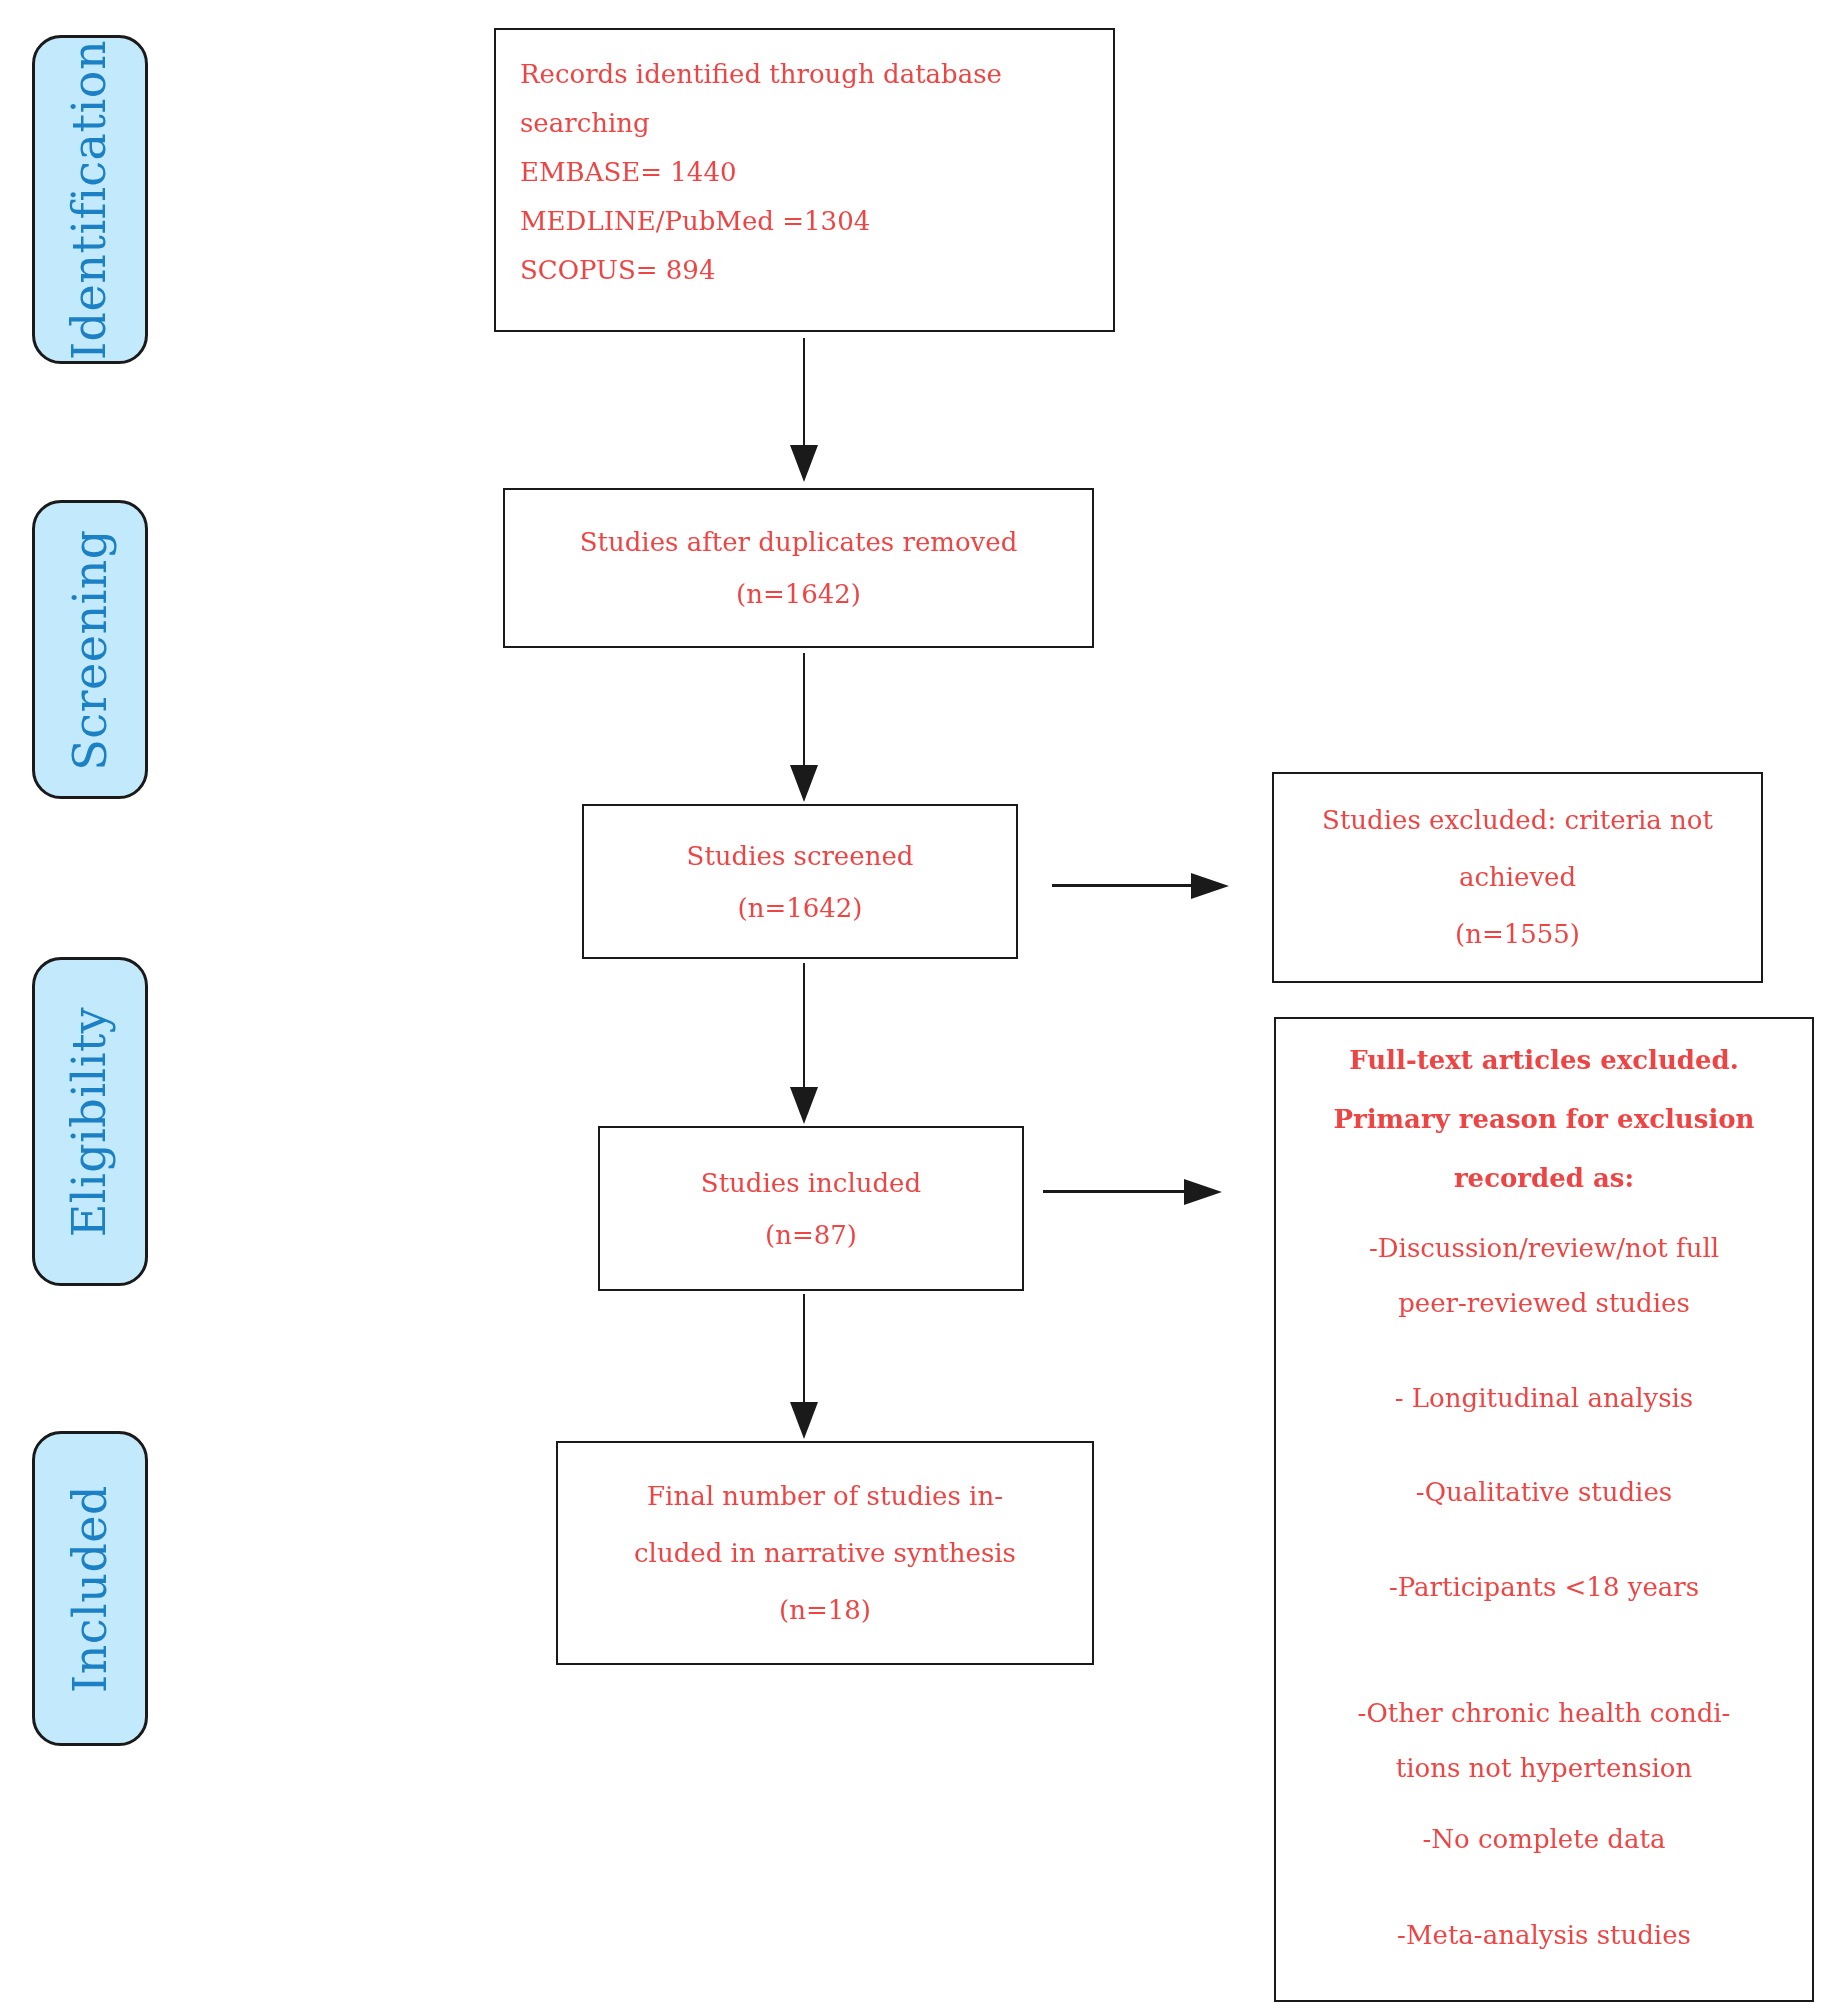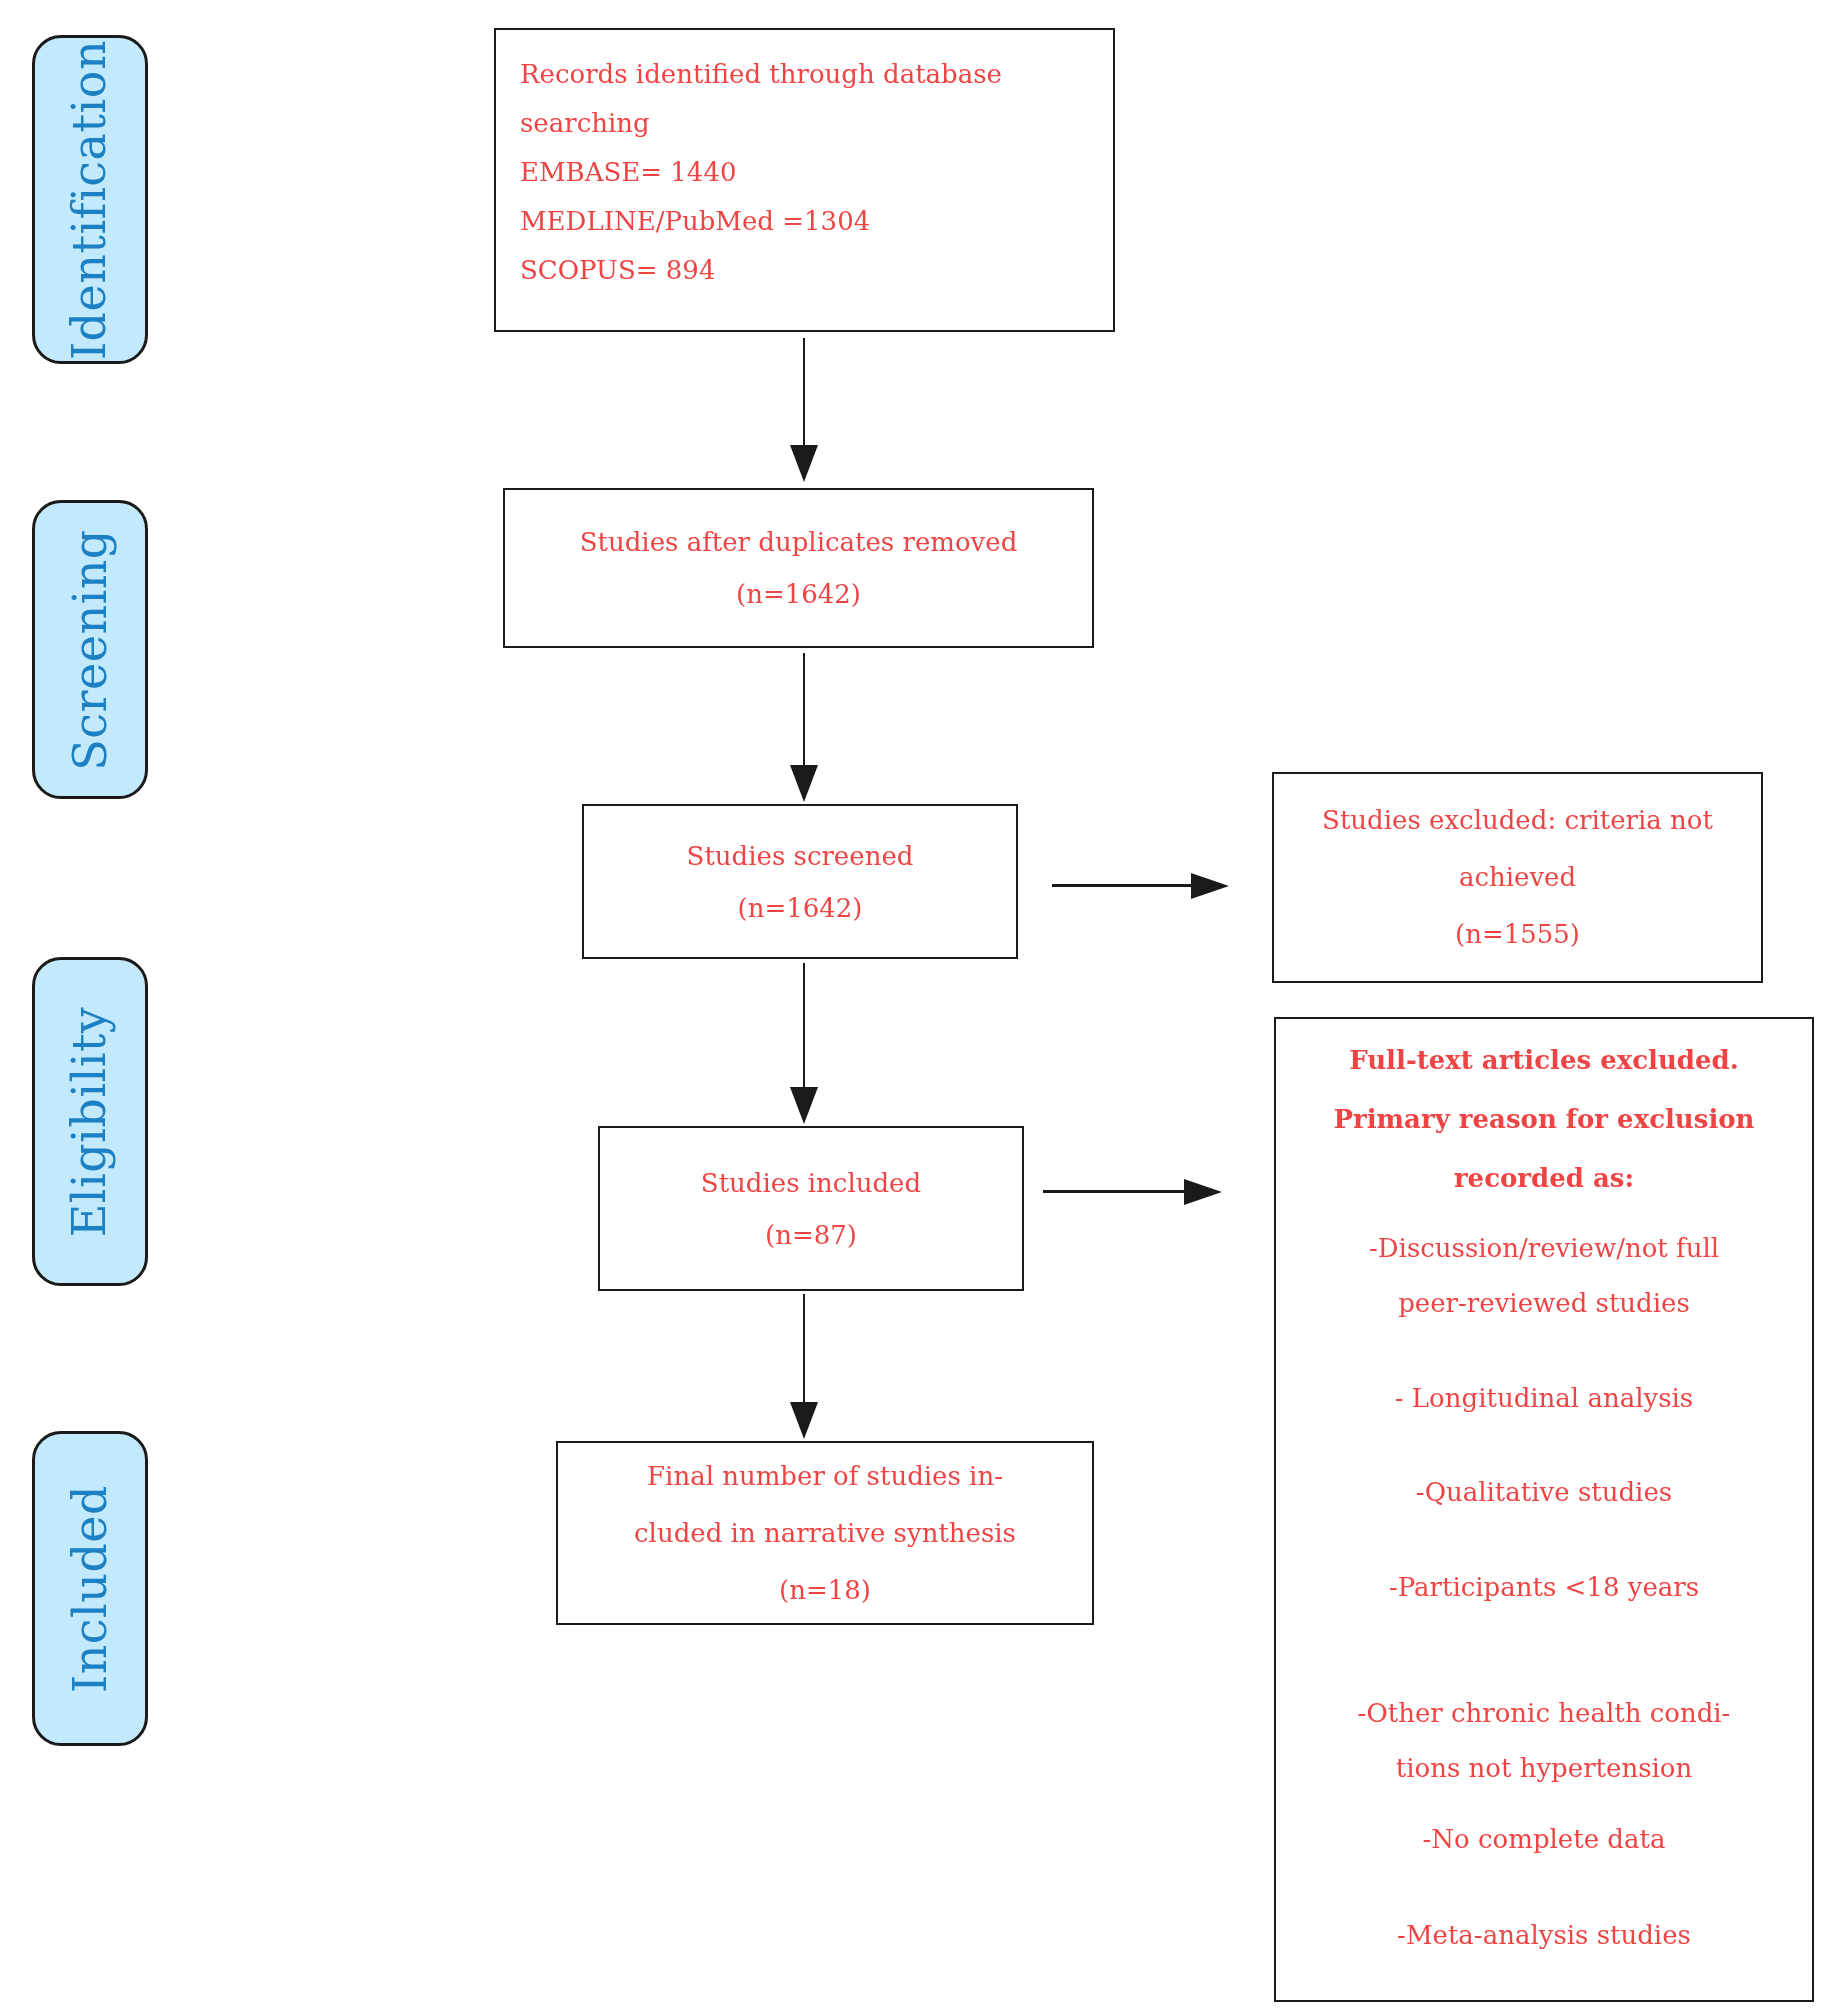--- a/index.html
+++ b/index.html
@@ -77,21 +77,21 @@
   <div class="fbox center" style="left:582px;top:804px;width:436px;height:155px;">
     <div class="line">Studies screened</div>
     <div class="line">(n=1642)</div>
   </div>
 
   <div class="fbox center" style="left:598px;top:1126px;width:426px;height:165px;">
     <div class="line">Studies included</div>
     <div class="line">(n=87)</div>
   </div>
 
-  <div class="fbox center box-final" style="left:556px;top:1441px;width:538px;height:184px;">
+  <div class="fbox center box-final" style="left:556px;top:1441px;width:538px;height:224px;">
     <div class="line">Final number of studies in-</div>
     <div class="line">cluded in narrative synthesis</div>
     <div class="line">(n=18)</div>
   </div>
 
   <div class="fbox center box-excluded" style="left:1272px;top:772px;width:491px;height:211px;">
     <div class="line">Studies excluded: criteria not</div>
     <div class="line">achieved</div>
     <div class="line">(n=1555)</div>
   </div>

